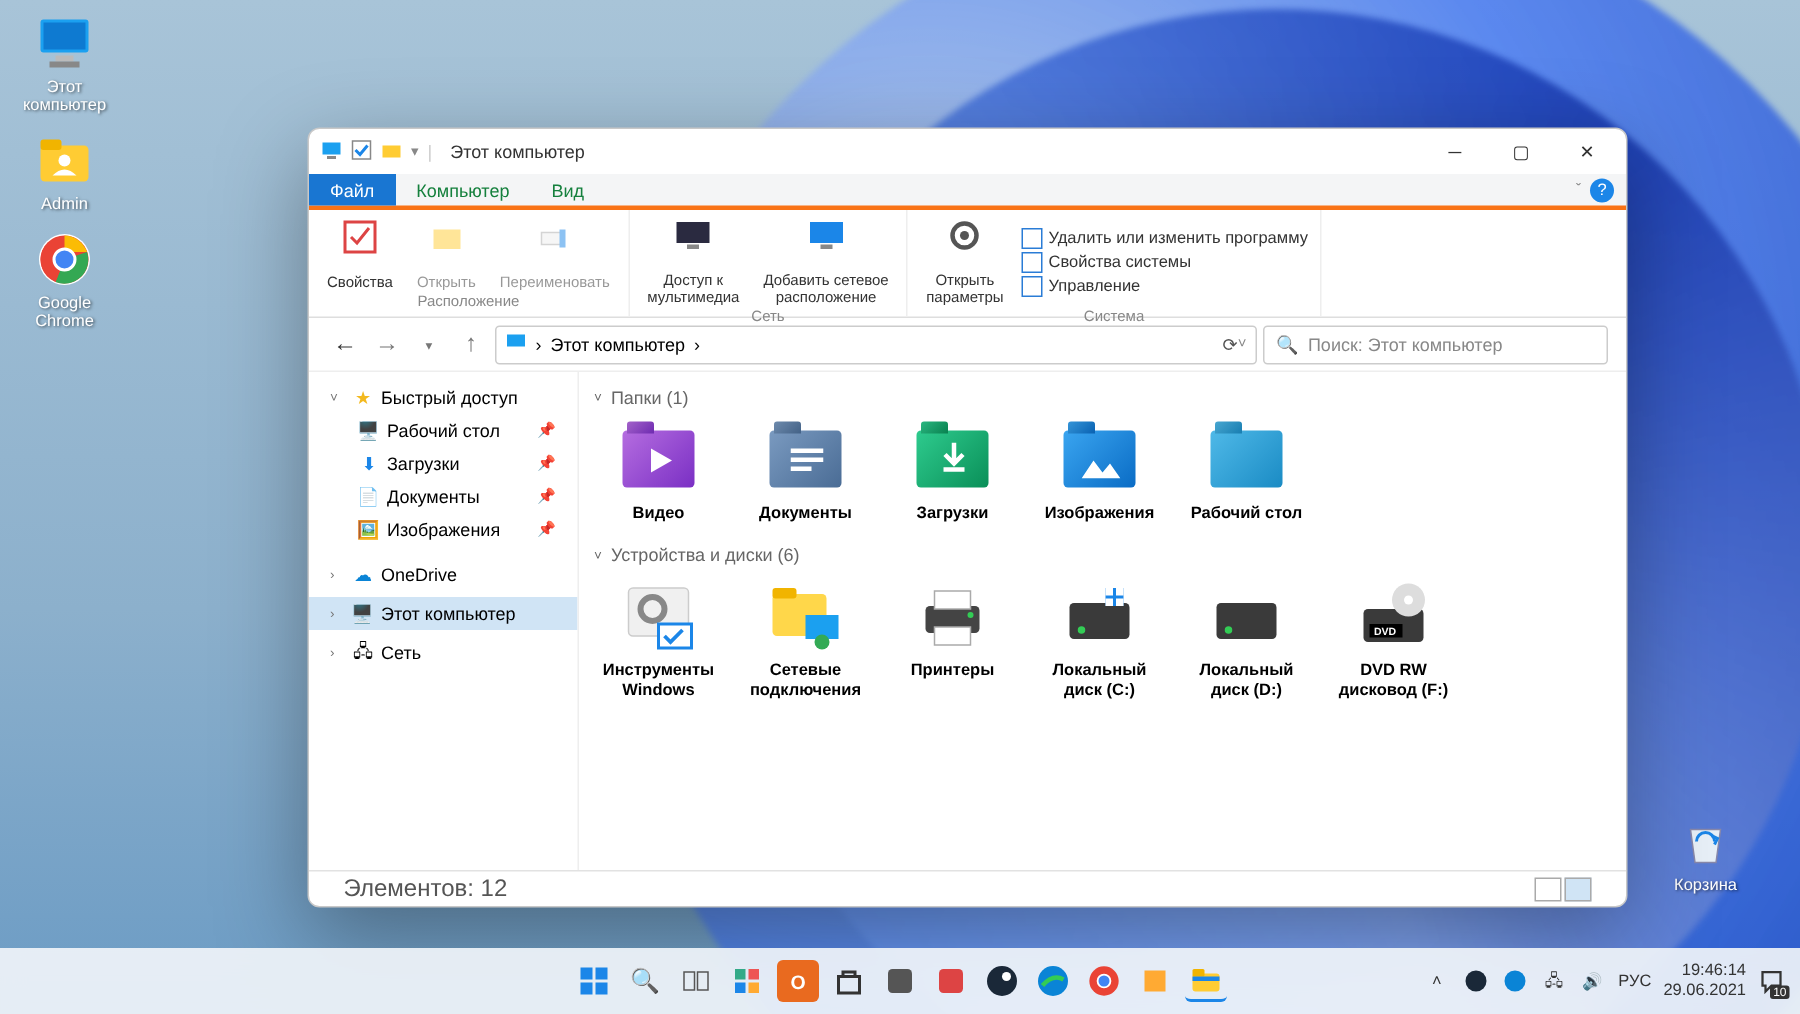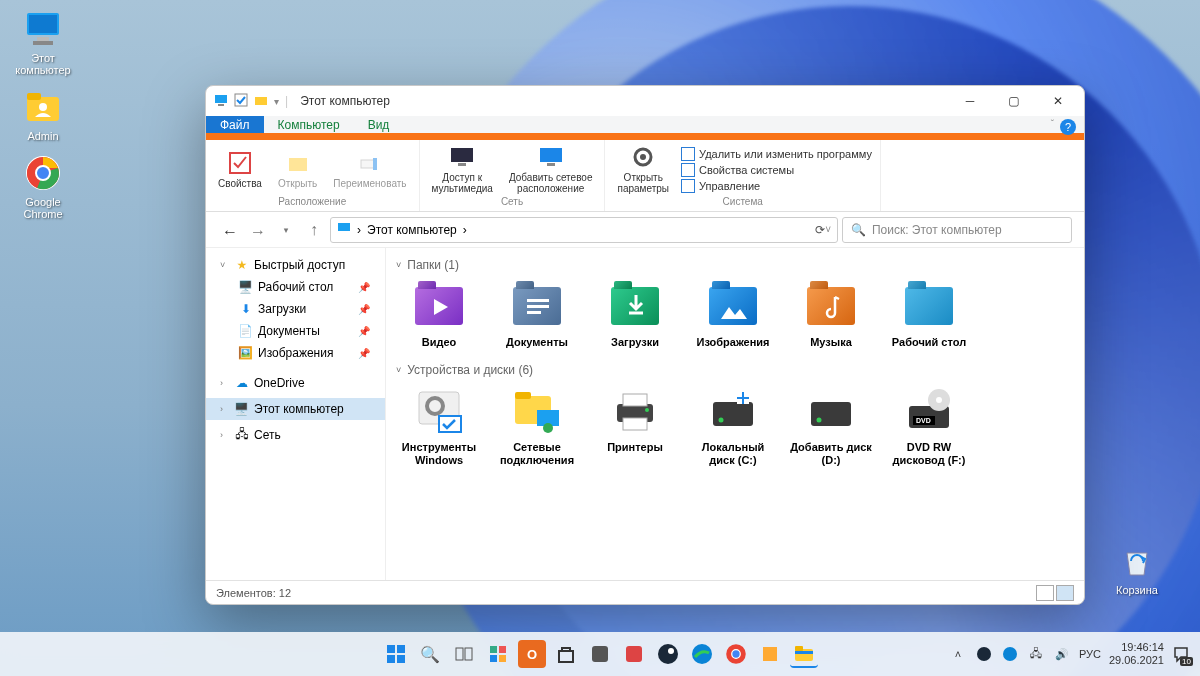--- a/index.html
+++ b/index.html
@@ -18,30 +18,30 @@
 
 .explorer { position: absolute; left: 205px; top: 85px; width: 880px; height: 520px; background: #fff; border-radius: 8px; box-shadow: 0 20px 60px rgba(0,0,0,.35); display: flex; flex-direction: column; overflow: hidden; border: 1px solid #c8c8c8; }
 
 .titlebar { height: 30px; display: flex; align-items: center; padding: 0 4px 0 8px; font-size: 12px; color: #333; }
 .titlebar .tb-left { display: flex; align-items: center; gap: 6px; }
 .titlebar .tb-left svg, .titlebar .tb-left span.icon-small { width: 14px; height: 14px; }
 .titlebar .title-text { margin-left: 6px; }
 .titlebar .win-controls { margin-left: auto; display: flex; }
 .titlebar .win-btn { width: 44px; height: 30px; display: flex; align-items: center; justify-content: center; font-size: 12px; cursor: pointer; }
 
-.tabs-row { height: 24px; background: #f4f5f6; display: flex; align-items: center; font-size: 12px; border-bottom: 7px solid #f97316; position: relative; }
+.tabs-row { height: 24px; background: #f4f5f6; display: flex; align-items: center; font-size: 12px; border-bottom: 3px solid #f97316; position: relative; }
 .tab { height: 100%; padding: 0 14px; display: flex; align-items: center; color: #15803d; cursor: pointer; }
 .tab.active { background: #1976d2; color: #fff; }
 .tabs-row .help-icon { position: absolute; right: 8px; top: 3px; width: 16px; height: 16px; border-radius: 50%; background: #1b86e8; color: #fff; font-size: 11px; display: flex; align-items: center; justify-content: center; }
 .tabs-row .collapse-icon { position: absolute; right: 30px; color: #888; font-size: 10px; }
 
 .ribbon { height: 72px; background: #fff; border-bottom: 1px solid #dedede; display: flex; font-size: 11px; color: #333; }
 .ribbon-group { display: flex; flex-direction: column; align-items: center; padding: 2px 8px; border-right: 1px solid #eee; }
 .ribbon-group .buttons { display: flex; gap: 8px; flex: 1; align-items: center; }
-.ribbon-btn { display: flex; flex-direction: column; align-items: center; justify-content: center; gap: 2px; padding: 2px 4px; cursor: pointer; }
+.ribbon-btn { display: flex; flex-direction: column; align-items: center; justify-content: center; gap: 12px; padding: 2px 4px; cursor: pointer; }
 .ribbon-btn .ri { width: 26px; height: 26px; display: flex; align-items: center; justify-content: center; }
 .ribbon-btn span.lbl { font-size: 10px; text-align: center; line-height: 11px; white-space: pre-line; }
 .ribbon-group .group-label { font-size: 10px; color: #888; text-align: center; padding-bottom: 2px; }
 .ribbon-list { display: flex; flex-direction: column; gap: 2px; font-size: 11px; padding-top: 2px; }
 .ribbon-list-item { display: flex; align-items: center; gap: 4px; cursor: pointer; }
 .ribbon-list-item .sq { width: 14px; height: 14px; border: 1px solid #2a7cd6; display: inline-block; }
 
 .addrbar { height: 36px; display: flex; align-items: center; gap: 4px; padding: 0 12px; border-bottom: 1px solid #eee; }
 .nav-btn { width: 24px; height: 24px; display: flex; align-items: center; justify-content: center; color: #777; cursor: pointer; }
 .nav-btn:first-child { color: #333; }
@@ -60,21 +60,21 @@
 .side-item .pin { margin-left: auto; color: #999; font-size: 10px; padding-right: 6px; }
 
 .content { flex: 1; padding: 6px 10px; overflow: auto; }
 .section-head { font-size: 12px; color: #666; display: flex; align-items: center; gap: 6px; margin: 4px 0 10px 0; cursor: pointer; }
 .section-head .chev { font-size: 9px; }
 .grid { display: flex; flex-wrap: wrap; gap: 12px; margin-bottom: 14px; }
 .item { width: 86px; display: flex; flex-direction: column; align-items: center; text-align: center; font-size: 11px; cursor: pointer; }
 .item .ico-lg { width: 56px; height: 48px; margin-bottom: 6px; border-radius: 3px; display: flex; align-items: center; justify-content: center; }
 .item .lbl { line-height: 13px; font-weight: bold; }
 
-.statusbar { height: 24px; border-top: 1px solid #e2e2e2; display: flex; align-items: center; padding: 0 10px; font-size: 11px; color: #555; }
+.statusbar { height: 24px; border-top: 1px solid #e2e2e2; display: flex; align-items: center; padding: 0 23px; font-size: 16px; color: #555; }
 .statusbar .view-icons { margin-left: auto; display: flex; gap: 2px; }
 .statusbar .view-icons span { width: 18px; height: 16px; border: 1px solid #aaa; display:inline-block; cursor: pointer; }
 .statusbar .view-icons span.active { background: #d0e4f5; }
 
 
 .taskbar { position: absolute; left: 0; right: 0; bottom: 0; height: 44px; background: rgba(240, 244, 249, 0.92); backdrop-filter: blur(8px); display: flex; align-items: center; }
 .taskbar .center-icons { position: absolute; left: 50%; transform: translateX(-50%); display: flex; gap: 6px; align-items: center; }
 .tb-ico { width: 28px; height: 28px; display: flex; align-items: center; justify-content: center; cursor: pointer; border-radius: 4px; }
 .taskbar .tray { margin-left: auto; display: flex; align-items: center; gap: 8px; padding-right: 10px; font-size: 11px; color: #333; }
 .tray .clock { text-align: right; line-height: 13px; }
@@ -374,30 +374,20 @@
               <div class="folder-shape" style="background:linear-gradient(135deg,#3aa5f0,#0a6cc5)">
                 <svg style="position:absolute;top:14px;left:12px" width="26" height="18">
                   <path d="M0 18 L8 6 L14 14 L19 8 L26 18 Z" fill="#fff"></path>
                 </svg>
               </div>
             </div>
             <span class="lbl">Изображения</span>
           </div>
         <div class="item">
             <div class="ico-lg">
-              <div class="folder-shape" style="background:linear-gradient(135deg,#f59a4c,#d66510)">
-                <svg style="position:absolute;top:8px;left:18px" width="16" height="24">
-                  <path d="M10 2 L10 18 A4 4 0 1 1 6 14 M10 2 L14 4" stroke="#fff" stroke-width="2.5" fill="none"></path>
-                </svg>
-              </div>
-            </div>
-            <span class="lbl">Музыка</span>
-          </div>
-        <div class="item">
-            <div class="ico-lg">
               <div class="folder-shape" style="background:linear-gradient(135deg,#4fb9e8,#1a8bc4)"></div>
             </div>
             <span class="lbl">Рабочий стол</span>
           </div>
       </div>
 
       <div class="section-head">
         <span class="chev">˅</span>
         <span>Устройства и диски (6)</span>
       </div>
@@ -452,21 +442,21 @@
             <span class="lbl">Локальный диск
 (C:)</span>
           </div>
         <div class="item">
             <div class="ico-lg">
               <svg width="52" height="46">
                 <rect x="6" y="14" width="40" height="24" rx="3" fill="#3a3a3a"></rect>
                 <circle cx="14" cy="32" r="2.5" fill="#3c5"></circle>
               </svg>
             </div>
-            <span class="lbl">Добавить диск
+            <span class="lbl">Локальный диск
 (D:)</span>
           </div>
         <div class="item">
             <div class="ico-lg">
               <svg width="52" height="46">
                 <rect x="6" y="18" width="40" height="22" rx="3" fill="#3a3a3a"></rect>
                 <circle cx="36" cy="12" r="11" fill="#ddd"></circle>
                 <circle cx="36" cy="12" r="3" fill="#fff"></circle>
                 <rect x="10" y="28" width="22" height="9" fill="#000"></rect>
                 <text x="13" y="35" fill="#fff" font-size="7" font-weight="bold">DVD</text>

